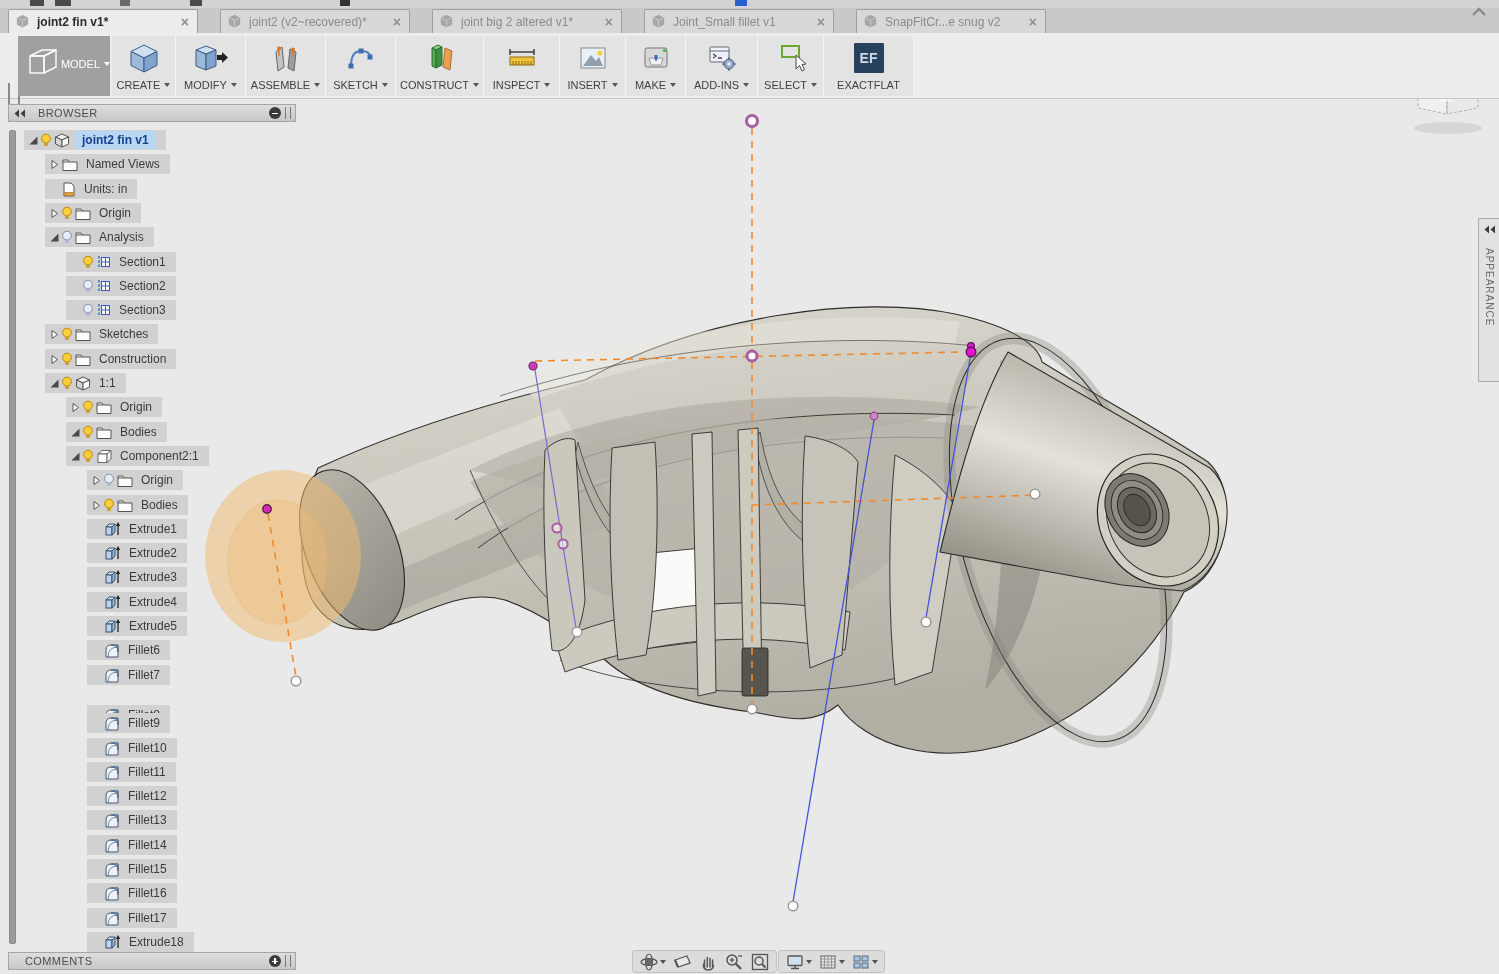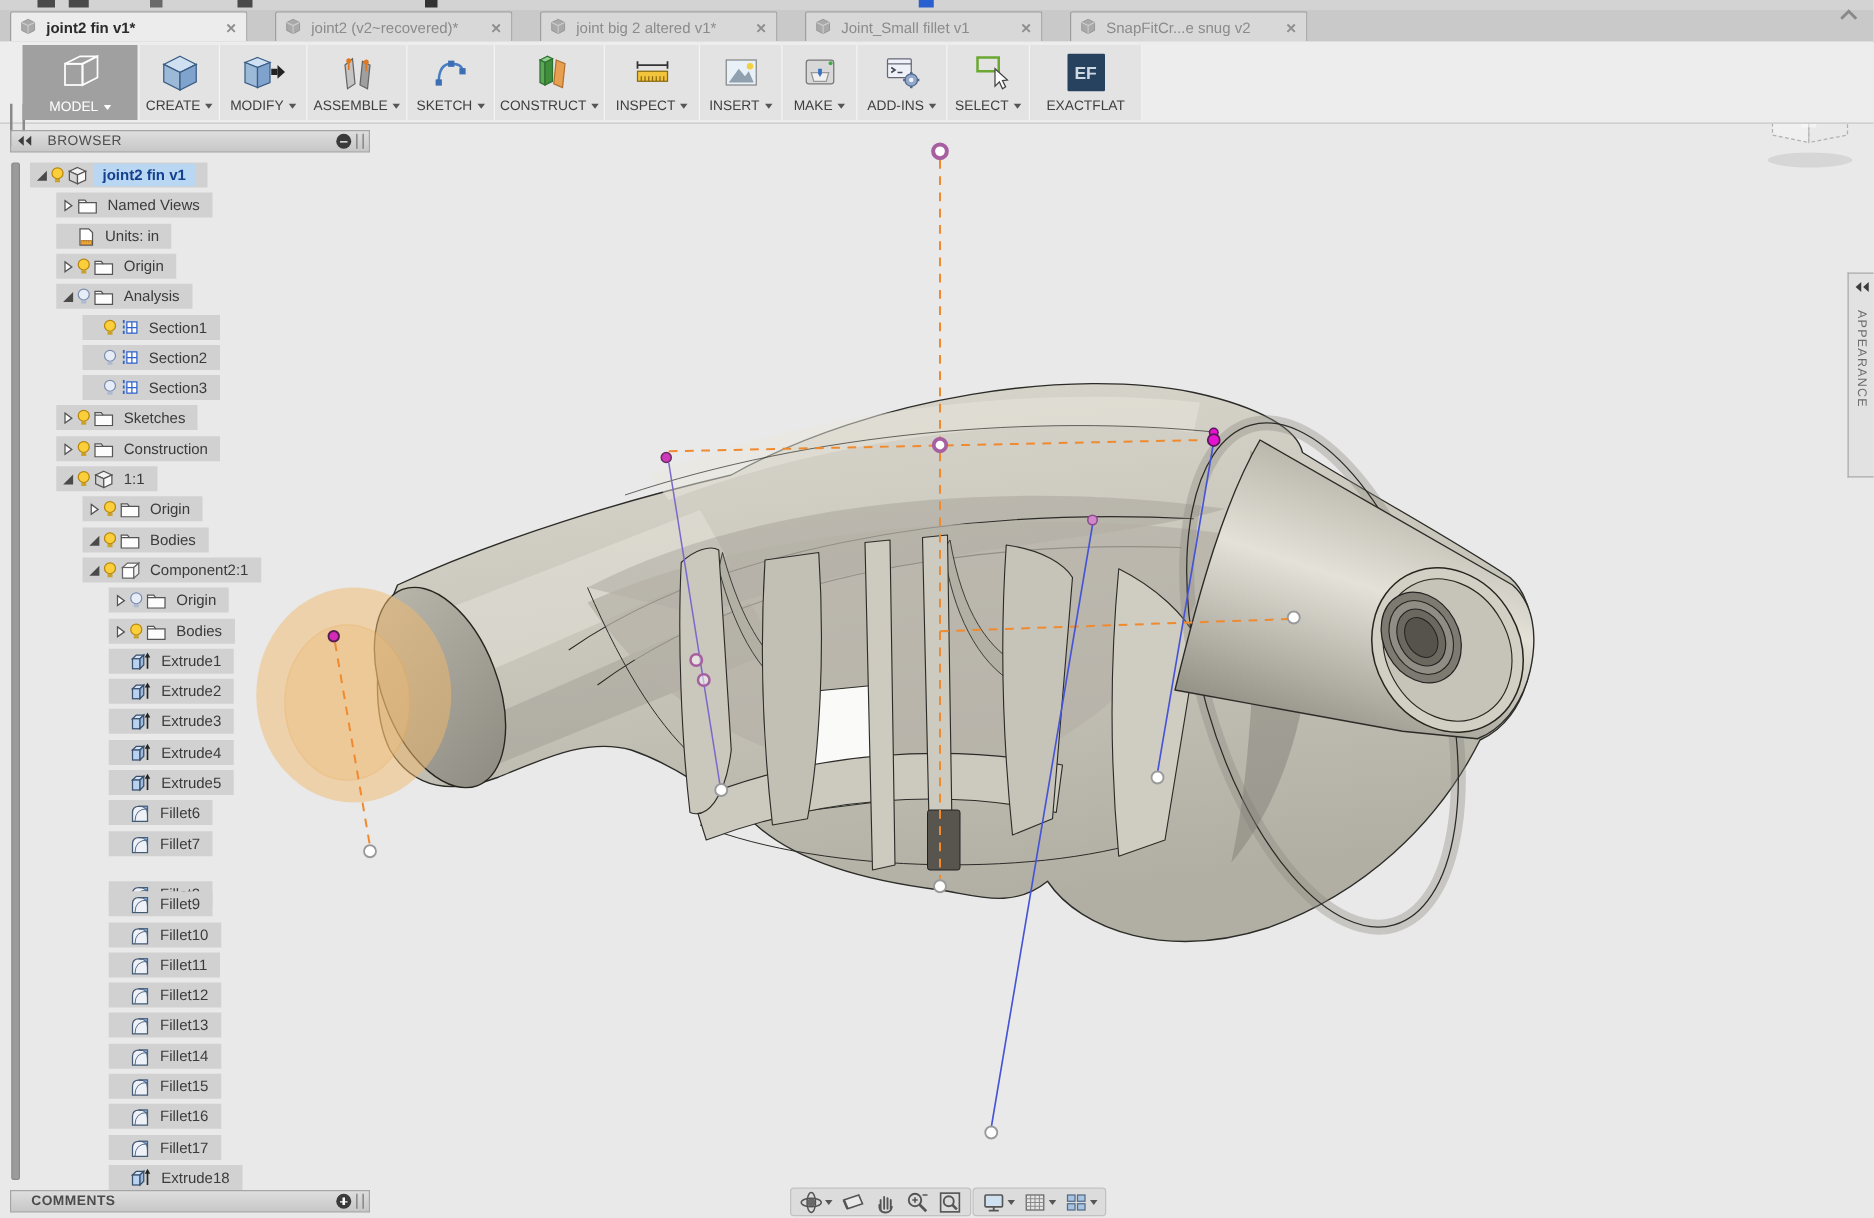--- a/index.html
+++ b/index.html
@@ -17,34 +17,34 @@
   .tab.active{background:#ececec;}
   .tab-label{flex:1;font-size:12px;color:#8b8b8b;margin-left:7px;white-space:nowrap;overflow:hidden;}
   .tab.active .tab-label{color:#2b2b2b;font-weight:bold;}
   .tab-close{font-size:14px;font-weight:bold;color:#8f8f8f;padding:0 2px;line-height:14px;}
   .tab-cube{display:flex;}
   #tab-overflow{position:absolute;right:12px;top:6px;width:16px;height:12px;}
   #tab-overflow svg{display:block;}
   
   #toolbar{position:absolute;left:0;top:33px;width:1499px;height:65px;background:#ededed;border-bottom:1px solid #c6c6c6;z-index:10;}
   #tb-grip{position:absolute;left:8px;top:50px;width:8px;height:34px;border-left:2px solid #8a8a8a;border-right:2px solid #8a8a8a;}
-  #model-block{position:absolute;left:18px;top:3px;width:92px;height:60px;background:#a0a0a0;display:flex;flex-direction:column;align-items:center;justify-content:flex-end;padding-bottom:4px;box-sizing:border-box;}
+  #model-block{position:absolute;left:18px;top:3px;width:92px;height:60px;background:#a0a0a0;display:flex;flex-direction:row;align-items:center;justify-content:flex-end;padding-bottom:4px;box-sizing:border-box;}
   #model-label{color:#fff;font-size:11px;display:flex;align-items:center;gap:4px;}
   .caret{width:0;height:0;border-left:3.5px solid transparent;border-right:3.5px solid transparent;border-top:4px solid #555;display:inline-block;}
   #model-label .caret{border-top-color:#fff;}
   #tb-buttons{position:absolute;left:112px;top:3px;height:60px;background:#e3e3e3;display:flex;}
   .tb-btn{height:60px;display:flex;flex-direction:column;align-items:center;justify-content:flex-end;padding-bottom:5px;box-sizing:border-box;border-right:1px solid #f3f3f3;}
   .tb-icon{flex:1;display:flex;align-items:center;justify-content:center;}
   .tb-label{font-size:11px;color:#3f3f3f;display:flex;align-items:center;gap:4px;white-space:nowrap;}
   .ef-box{width:30px;height:30px;background:#27425f;display:flex;align-items:center;justify-content:center;border-radius:1px;}
   .ef-text{color:#cfd9e4;font-size:14px;font-weight:bold;letter-spacing:0px;font-family:Liberation Sans, sans-serif;}
   
   .panel-bar{position:absolute;left:8px;width:288px;height:18px;background:linear-gradient(#dedede,#c7c7c7);border:1px solid #a5a5a5;display:flex;align-items:center;z-index:11;box-sizing:border-box;padding:0 4px;}
   #browser-bar{top:104px;}
-  #comments-bar{top:952px;font-weight:bold;}
+  #comments-bar{top:952px;}
   .panel-title{font-size:11px;color:#4c4c4c;margin-left:12px;letter-spacing:.4px;flex:1;}
   .circle-btn{width:12px;height:12px;border-radius:50%;background:#3a3a3a;position:relative;flex:none;margin-right:4px;}
   .circle-btn::after{content:"";position:absolute;left:3px;top:5.5px;width:6px;height:1.6px;background:#fff;}
   .circle-btn.plus::before{content:"";position:absolute;left:5.2px;top:3px;width:1.6px;height:6px;background:#fff;}
   .bar-grip{width:4px;height:12px;border-left:1.5px solid #777;border-right:1.5px solid #777;flex:none;}
   #browser-scroll{position:absolute;left:9px;top:130px;width:5px;height:812px;background:#9b9b9b;border:1px solid #8a8a8a;border-radius:2px;z-index:11;}
   
   .trow{position:absolute;display:flex;align-items:center;height:20px;background:#d1d1d1;padding:0 10px 0 2px;z-index:11;white-space:nowrap;}
   .slot{width:14px;display:flex;justify-content:center;align-items:center;flex:none;}
   .ticon{margin:0 3px 0 1px;flex:none;display:flex;}

